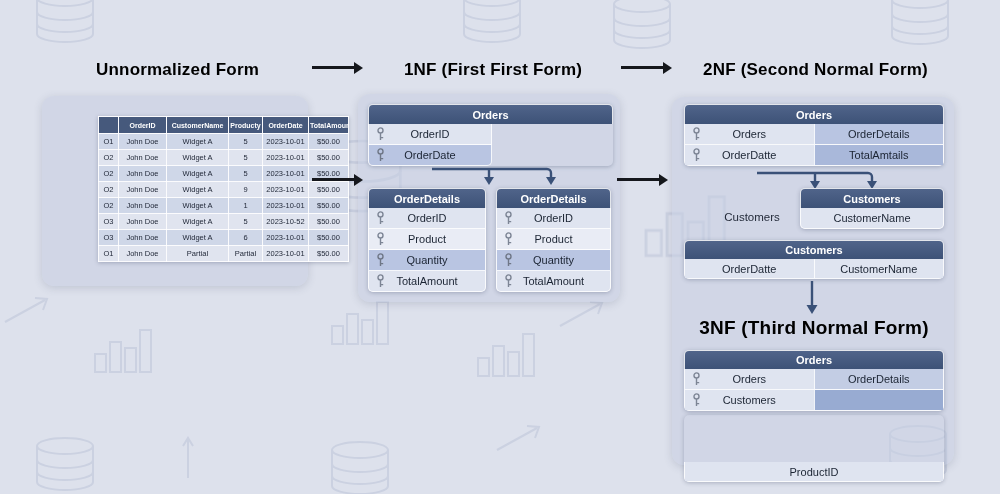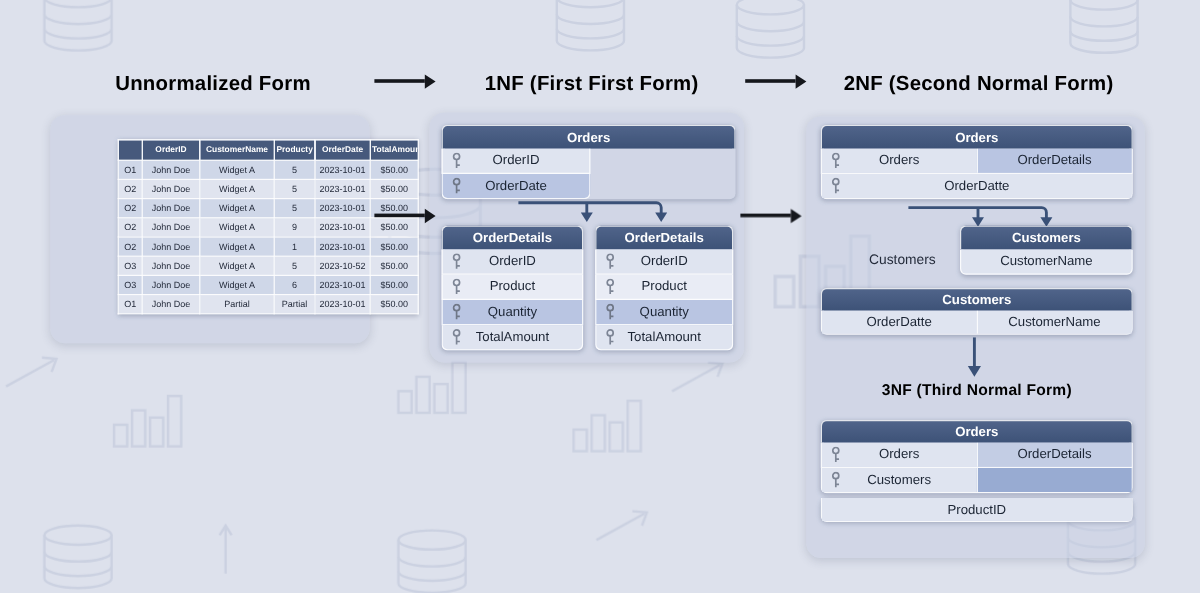--- a/index.html
+++ b/index.html
@@ -104,21 +104,21 @@
     </g>
   </svg>
 
   <div class="panel" style="left:42px;top:96px;width:266px;height:190px;"></div>
   <div class="panel" style="left:358px;top:94px;width:262px;height:208px;"></div>
   <div class="panel" style="left:672px;top:97px;width:282px;height:368px;"></div>
 
   <div class="sec-title" style="left:55px;top:60px;width:245px;">Unnormalized Form</div>
   <div class="sec-title" style="left:368px;top:60px;width:250px;">1NF (First First Form)</div>
   <div class="sec-title" style="left:678px;top:60px;width:275px;">2NF (Second Normal Form)</div>
-  <div class="sec-title" style="left:688px;top:317px;width:252px;font-size:13px;">3NF (Third Normal Form)</div>
+  <div class="sec-title" style="left:688px;top:317px;width:252px;font-size:19px;">3NF (Third Normal Form)</div>
 
   <div class="harrow" style="left:312px;top:66px;width:42px;"></div>
   <div class="harrow" style="left:312px;top:178px;width:42px;"></div>
   <div class="harrow" style="left:621px;top:66px;width:42px;"></div>
   <div class="harrow" style="left:617px;top:178px;width:42px;"></div>
 
   <table class="untable" style="left:50px;top:116px;width:250px;margin-left:48px;">
     <colgroup>
         <col style="width:20px">
         <col style="width:48px">
@@ -307,20 +307,23 @@
       </div>
     </div>
     <div class="erow" style="padding:0;">
       <div class="cell row-light">
         <svg class="keyicon" width="9" height="14" viewBox="0 0 9 14">
             <circle cx="4.5" cy="3.4" r="2.5" fill="none" stroke="#7d8595" stroke-width="1.4"></circle>
             <path d="M4.5 5.9 V13 M4.5 10.6 H7.2" fill="none" stroke="#7d8595" stroke-width="1.4"></path>
           </svg>
         <span>OrderDatte</span>
       </div>
+      <div class="cell row-med2">
+        <span>TotalAmtails</span>
+      </div>
     </div>
   </div>
 
   <svg class="conn" style="left:672px;top:168px;" width="282" height="26" viewBox="0 0 282 26">
     <path d="M85 5 H196 a4 4 0 0 1 4 4 V14" fill="none" stroke="#3a5178" stroke-width="2.4"></path>
     <path d="M143 5 V14" fill="none" stroke="#3a5178" stroke-width="2.4"></path>
     <path d="M143 21 l-5 -8 h10 z" fill="#3a5178"></path>
     <path d="M200 21 l-5 -8 h10 z" fill="#3a5178"></path>
   </svg>
 
@@ -372,20 +375,20 @@
           </svg>
         <span>Customers</span>
       </div>
       <div class="cell row-dark">
         <span></span>
       </div>
     </div>
   </div>
 
   <div class="etable" style="left:684px;top:415px;width:260px;">
-    <div class="erow" style="height:19px;padding:0;">
+    <div class="erow" style="height:19px;padding:0;margin-top:47px;">
       <div class="cell row-light">
         <span>ProductID</span>
       </div>
     </div>
   </div>
 
 </div>
 
 </body></html>

